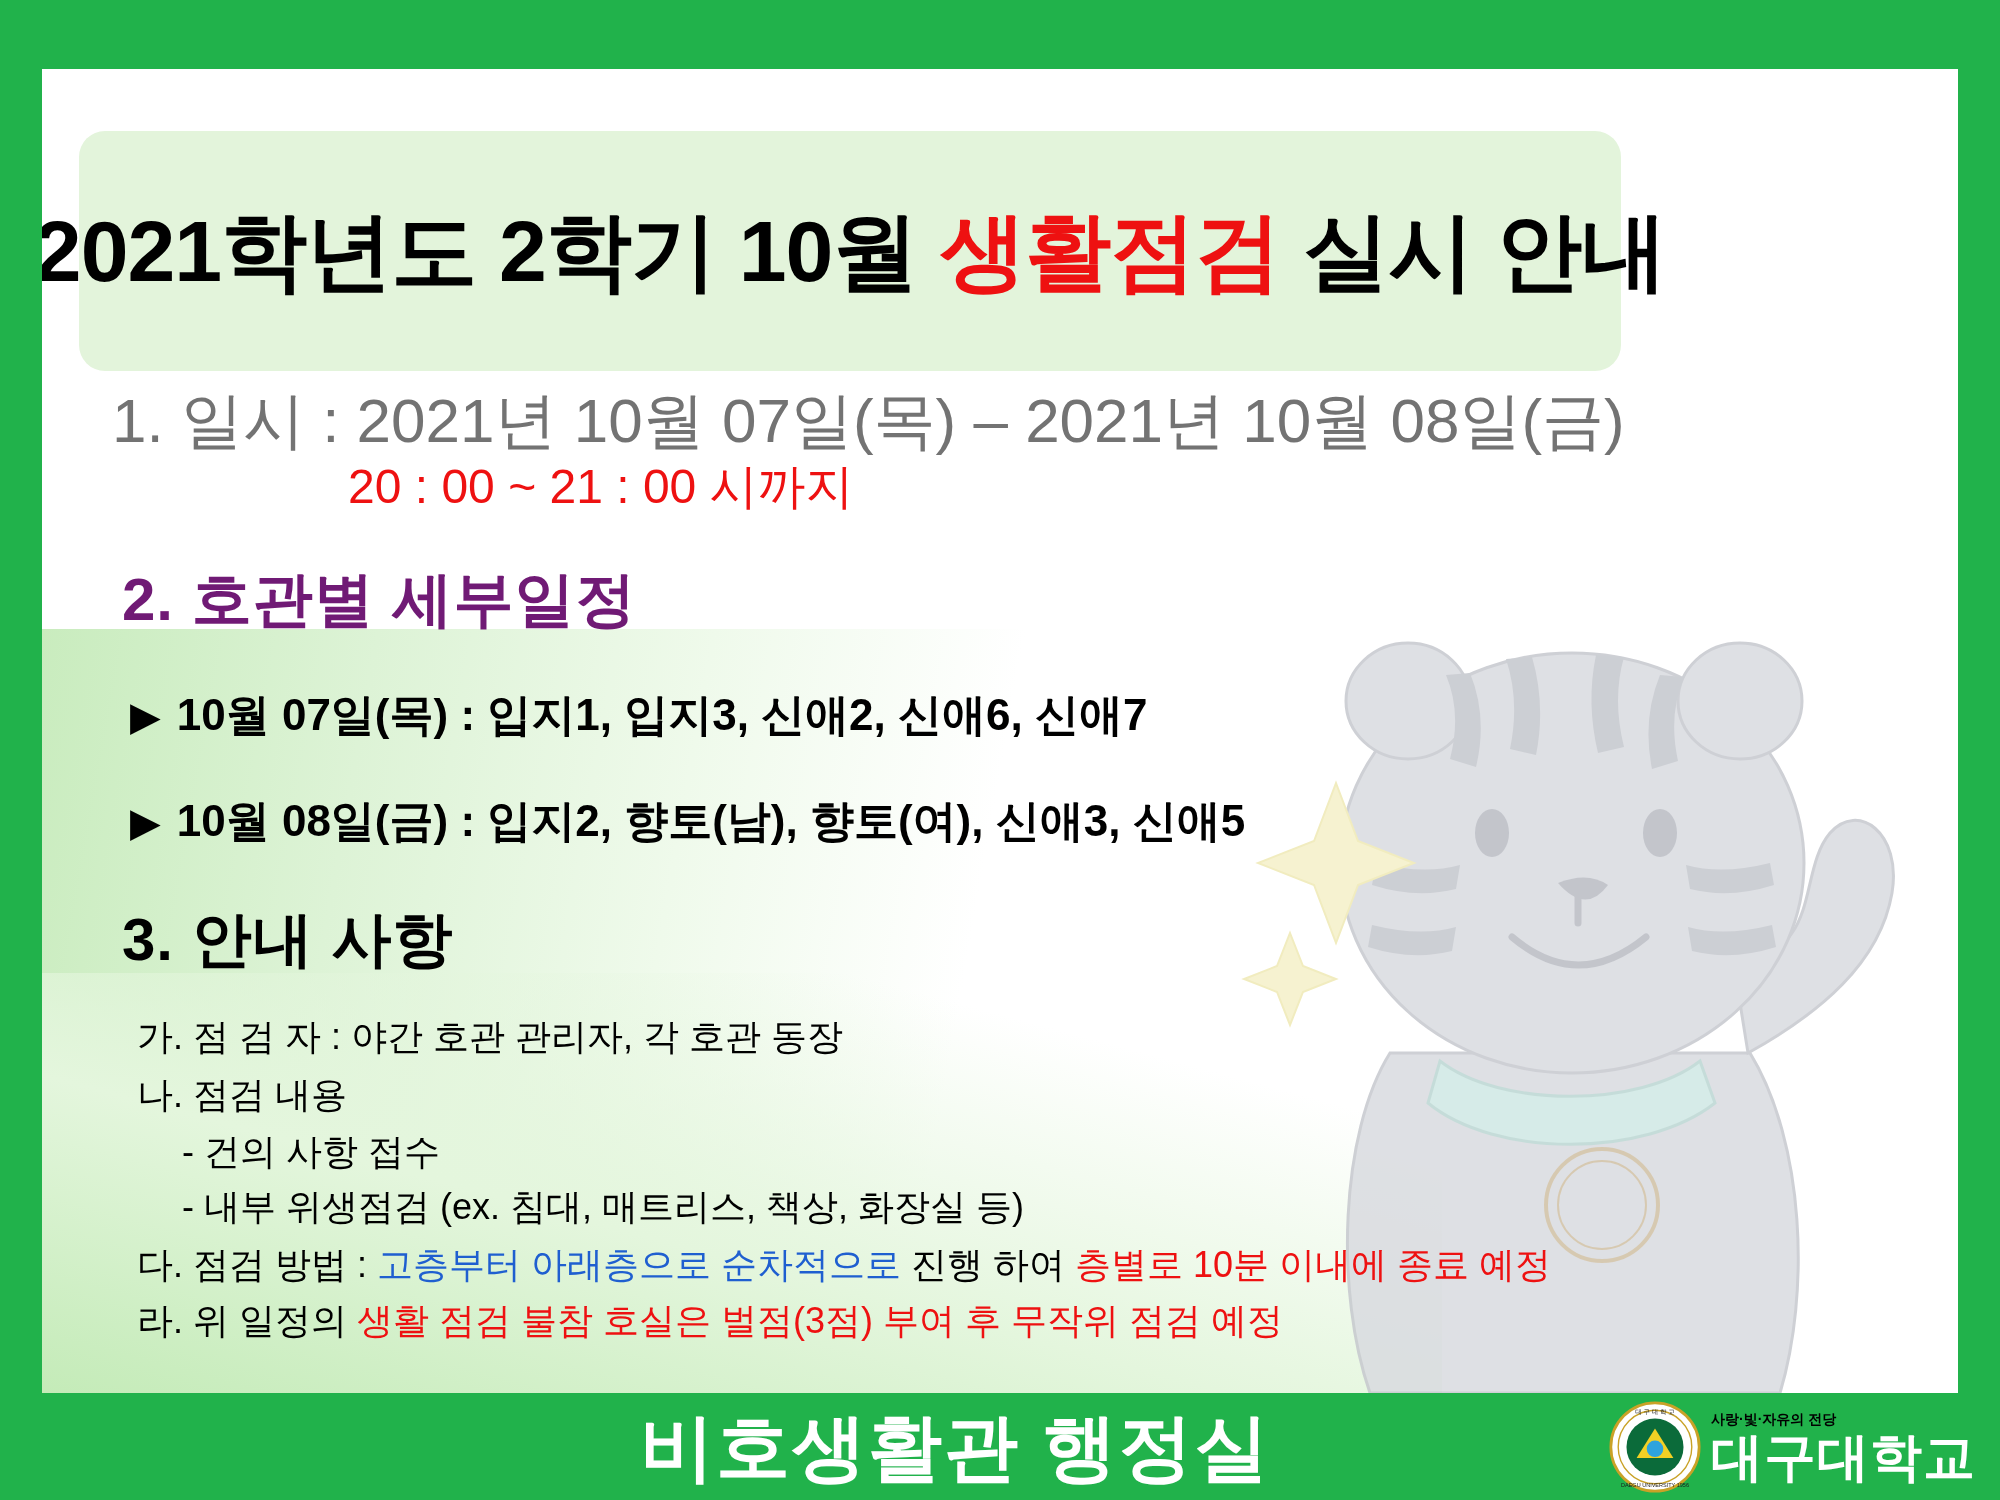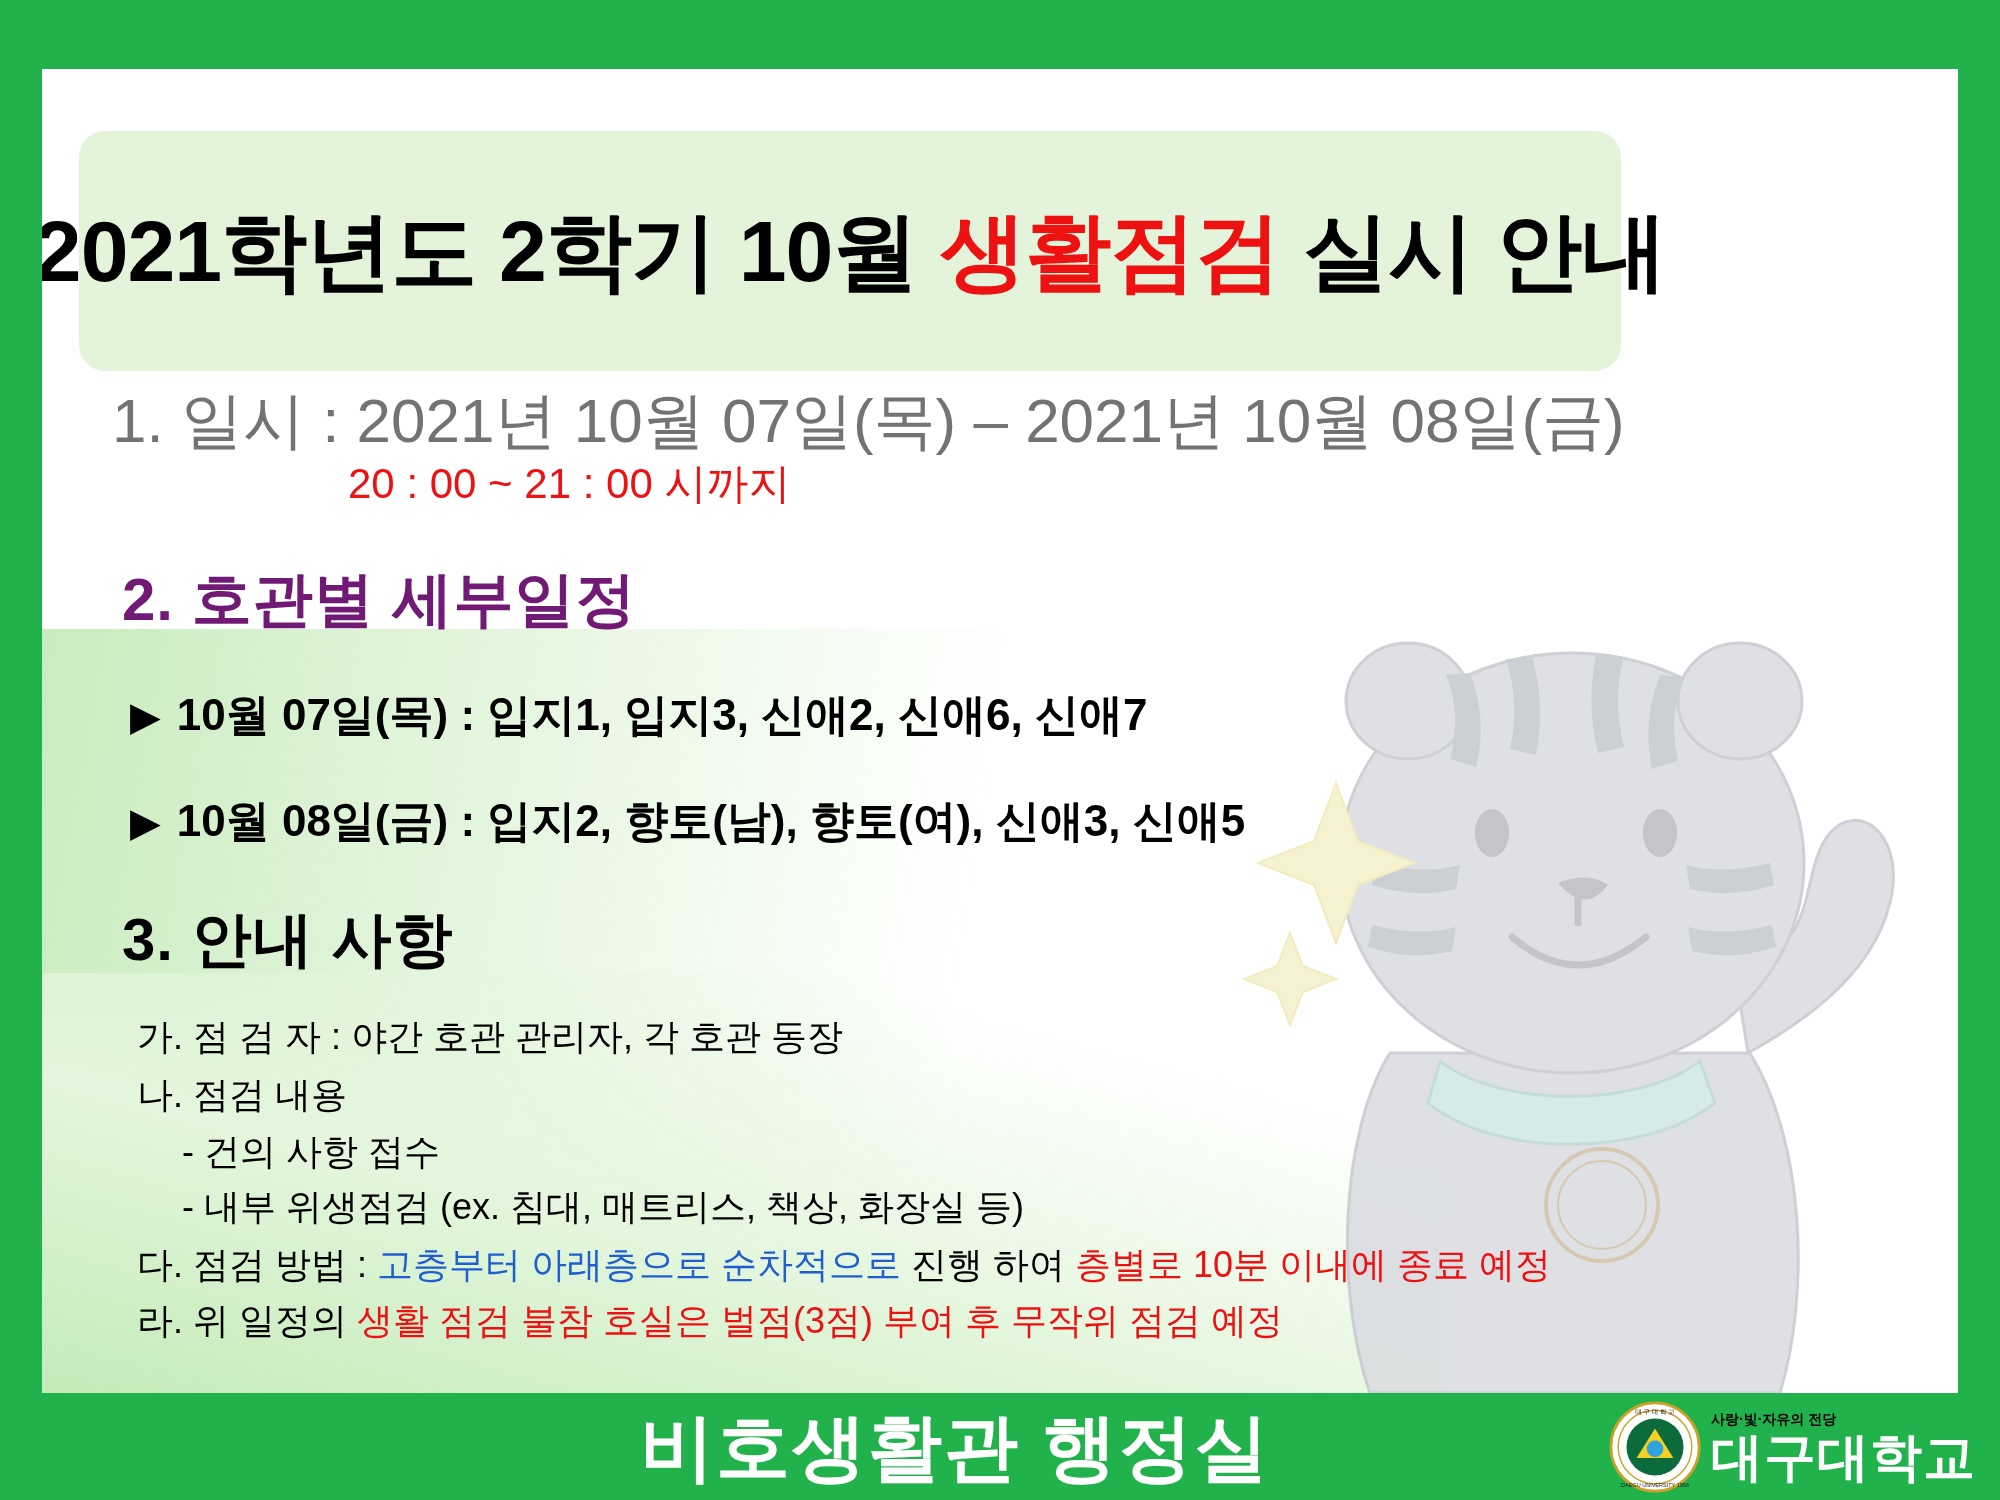--- a/index.html
+++ b/index.html
@@ -91,21 +91,21 @@
     width: 1916px;
     height: 1324px;
   }
   .line {
     position: absolute;
     white-space: nowrap;
     line-height: 1.1;
   }
 
   .sec1a { left: 70px;  top: 318px; font-size: 62px; font-weight: normal; color: #737373; }
-  .sec1b { left: 306px; top: 392px; font-size: 42px; font-weight: normal; color: #ee1111; }
+  .sec1b { left: 306px; top: 392px; font-size: 48px; font-weight: normal; color: #ee1111; }
 
   .sec2   { left: 80px;  top: 498px; font-size: 60px; font-weight: bold; color: #701a75; letter-spacing: 1px;}
   .sec3   { left: 80px;  top: 838px; font-size: 60px; font-weight: bold; color: #000; letter-spacing: 1px;}
 
   .bullet { left: 88px; font-size: 44px; font-weight: bold; color: #000; }
   .bullet.b1 { top: 622px; }
   .bullet.b2 { top: 728px; }
   .bullet .tri { font-size: 40px; margin-right: 16px; }
 
   .detail { left: 95px; font-size: 36px; font-weight: normal; color: #000; }

